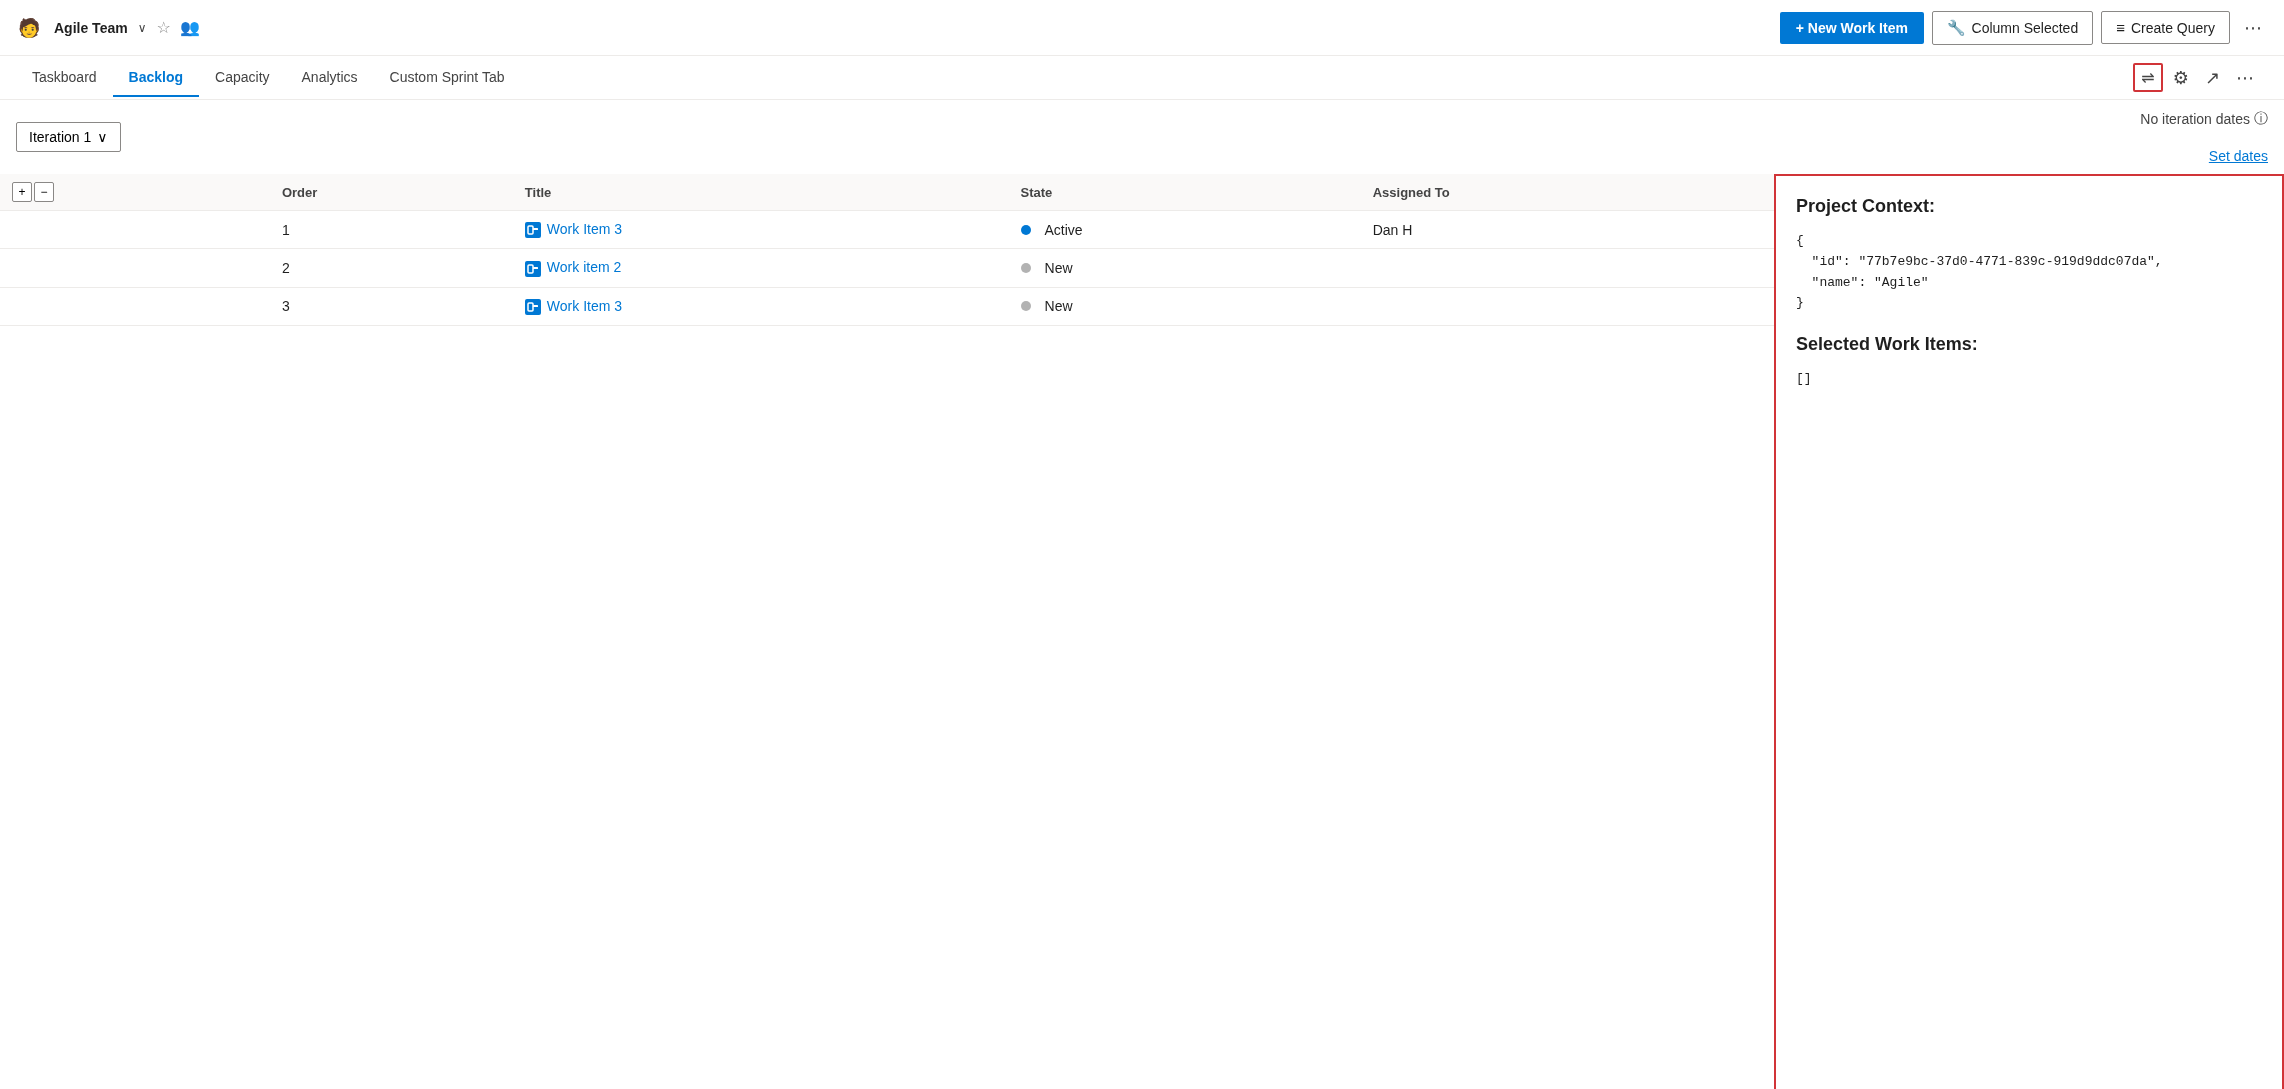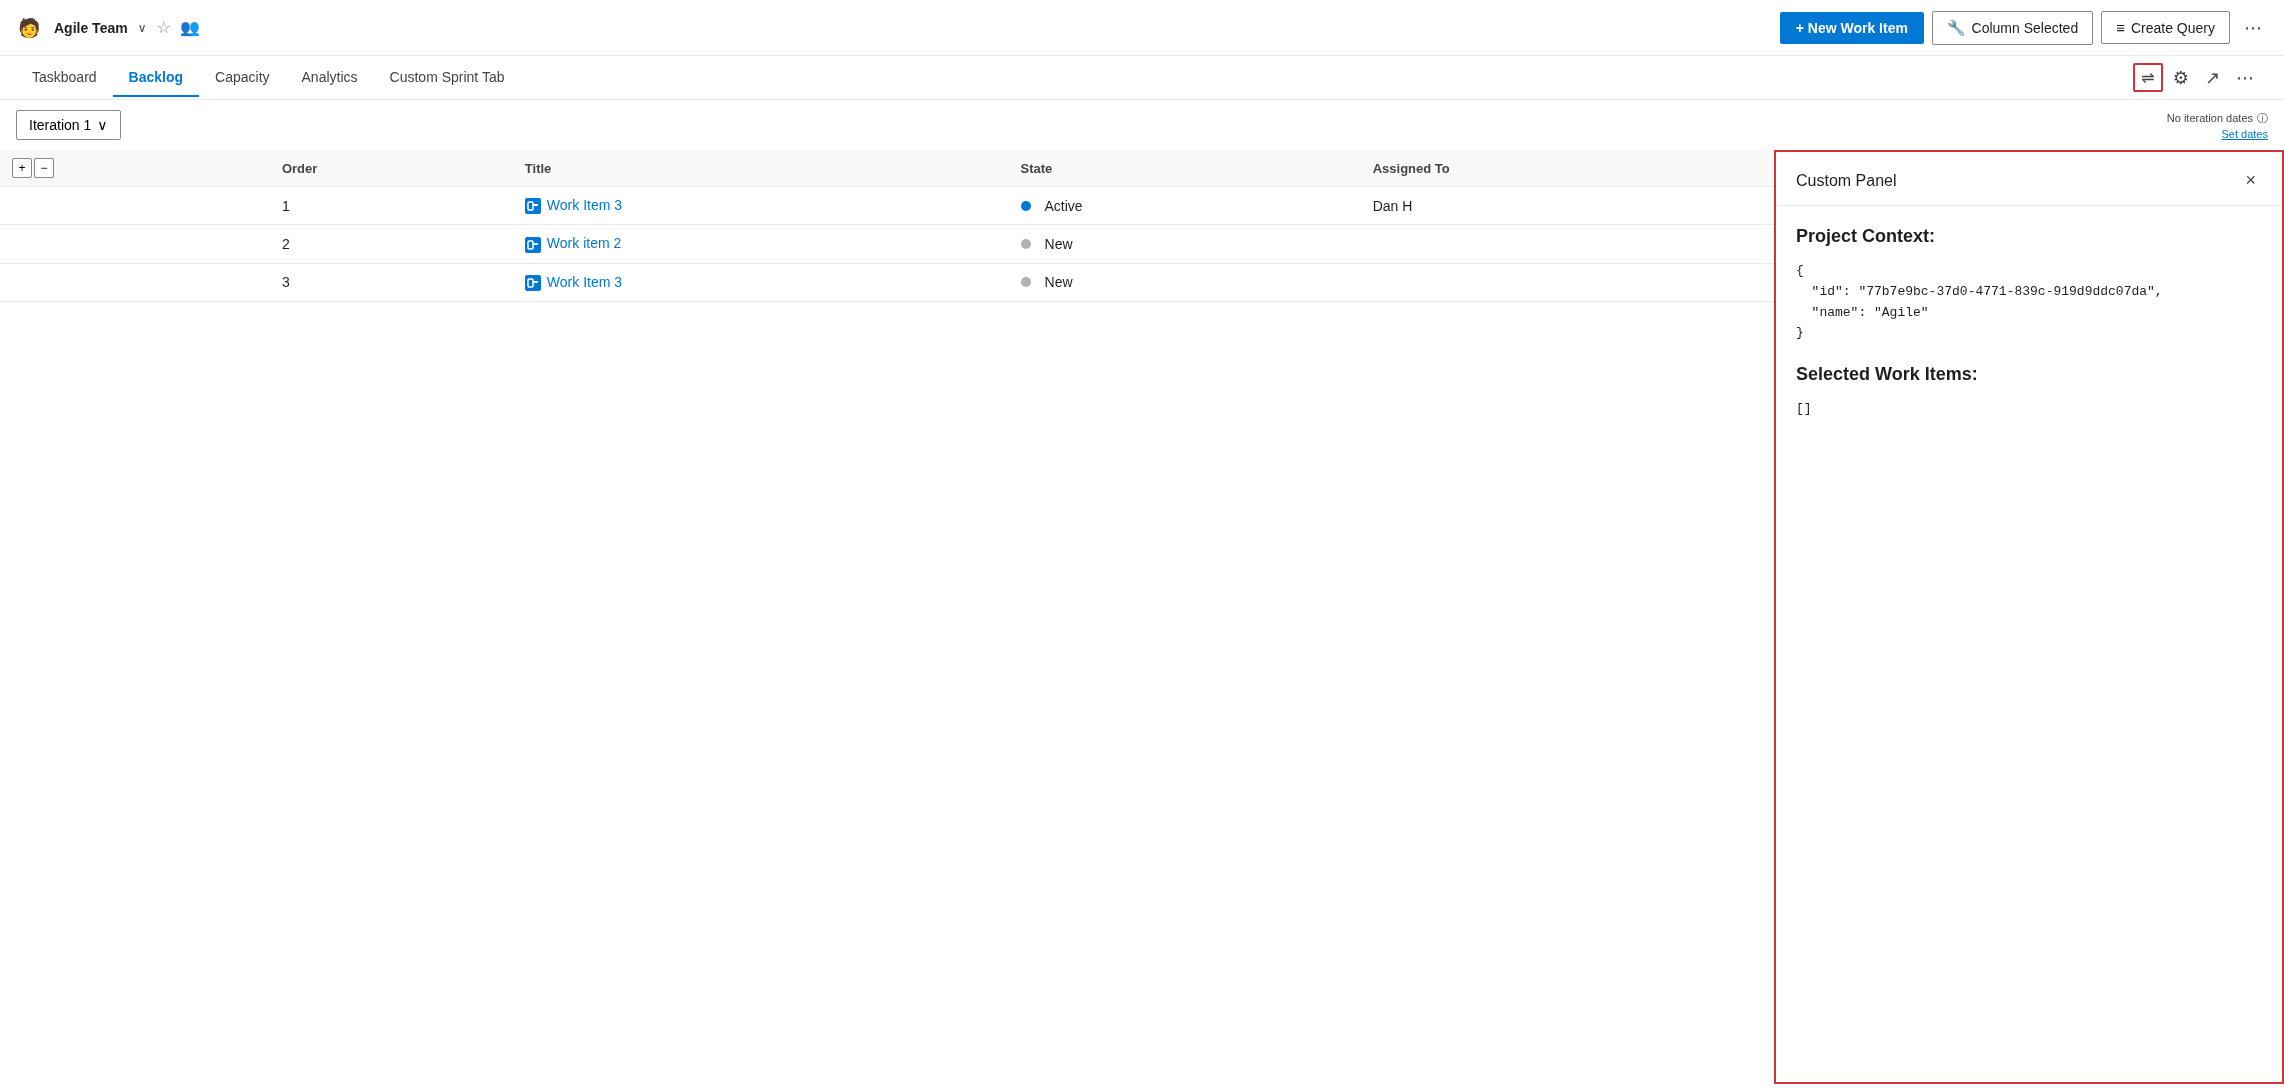--- a/index.html
+++ b/index.html
@@ -144,23 +144,23 @@
       border: 1px solid #8a8886;
       border-radius: 2px;
       padding: 6px 12px;
       font-size: 14px;
       cursor: pointer;
     }
     .sub-header-right {
       display: flex;
       flex-direction: column;
       align-items: flex-end;
-      font-size: 11px;
-      color: #444;
-      gap: 2px;
+      font-size: 14px;
+      color: #444;
+      gap: 20px;
     }
     .no-dates-row {
       display: flex;
       align-items: center;
       gap: 4px;
     }
     .set-dates {
       color: #0078d4;
       cursor: pointer;
       text-decoration: underline;
@@ -410,24 +410,20 @@
                 <span>New</span>
               </div>
             </td>
             <td></td>
           </tr>
         </tbody>
     </table>
   </div>
 
   <div class="custom-panel">
-    <div class="panel-header">
-      <span class="panel-title">Custom Panel</span>
-      <button class="panel-close-btn">×</button>
-    </div>
     <div class="panel-body">
       <div class="panel-section-title">Project Context:</div>
       <div class="panel-code">{
   "id": "77b7e9bc-37d0-4771-839c-919d9ddc07da",
   "name": "Agile"
 }</div>
       <div class="panel-section-title">Selected Work Items:</div>
       <div class="panel-code">[]</div>
     </div>
   </div>

